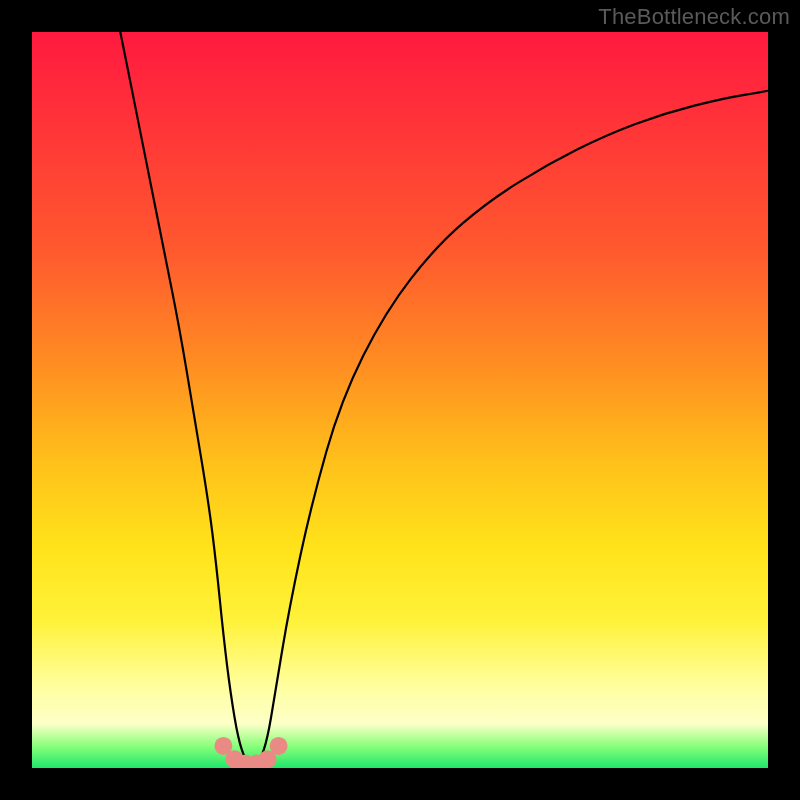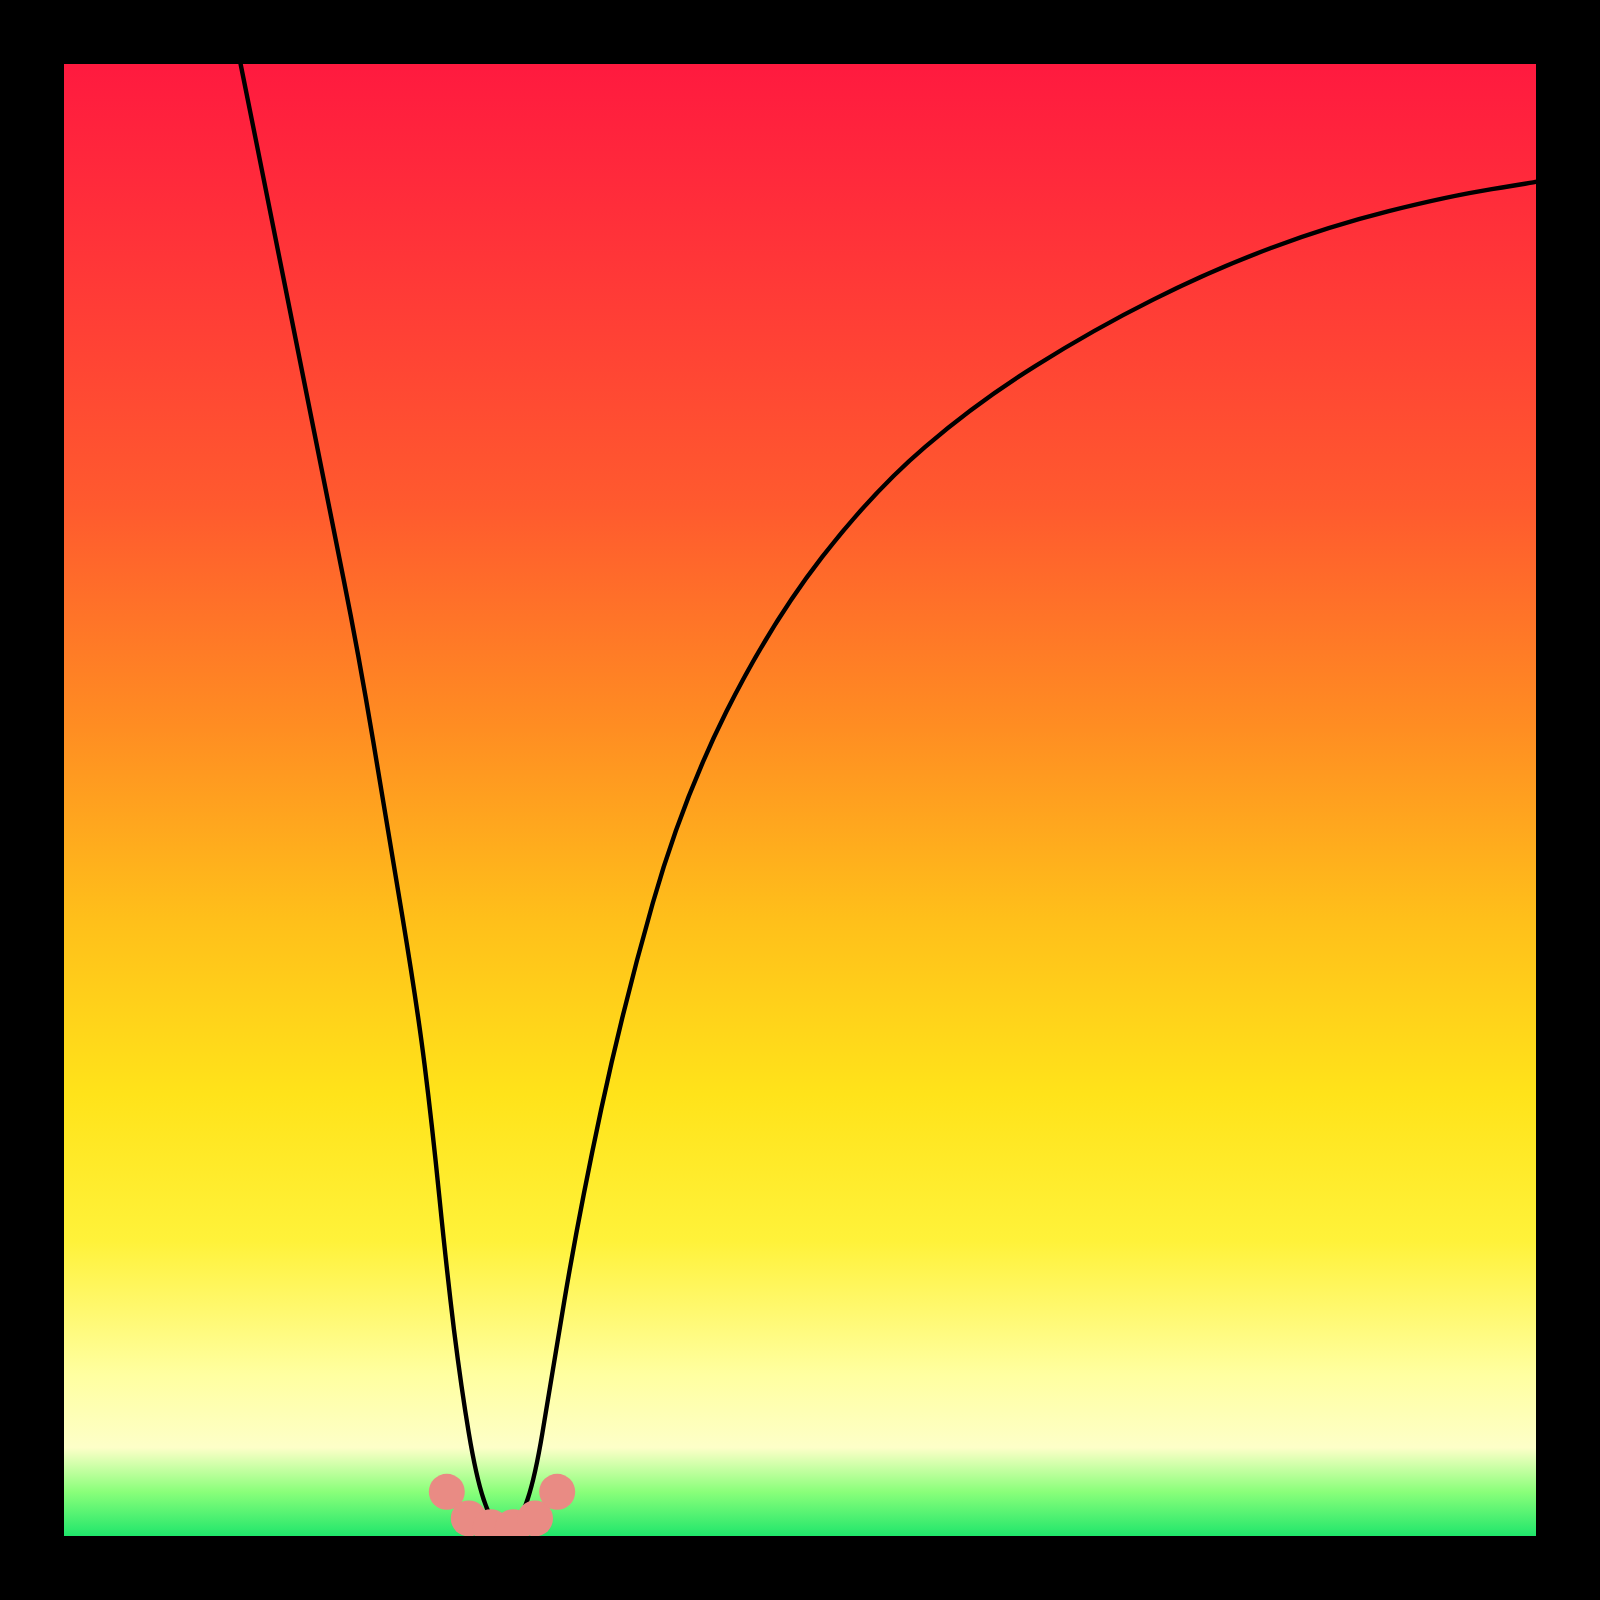--- a/index.html
+++ b/index.html
@@ -53,20 +53,21 @@
     left: 0;
     top: 0;
     width: 736px;
     height: 736px;
   }
 </style>
 </head>
 <body>
 
 <div class="frame">
+  <div class="watermark">TheBottleneck.com</div>
 
   <div class="plot">
     <svg class="curve-svg" viewBox="0 0 736 736" preserveAspectRatio="none">
       <path id="curve-path" fill="none" stroke="#000000" stroke-width="2.2" stroke-linecap="round" stroke-linejoin="round" d="M 88.3 0.0 Q 88.3 0.0 95.7 36.8 Q 103.0 73.6 110.4 110.4 Q 117.8 147.2 125.1 184.0 Q 132.5 220.8 139.8 257.6 Q 147.2 294.4 154.6 338.6 Q 161.9 382.7 169.3 426.9 Q 176.6 471.0 180.3 500.5 Q 184.0 529.9 187.7 566.7 Q 191.4 603.5 195.0 633.0 Q 198.7 662.4 202.4 684.5 Q 206.1 706.6 209.8 717.6 Q 213.4 728.6 217.1 730.5 Q 220.8 732.3 224.5 730.5 Q 228.2 728.6 231.8 717.6 Q 235.5 706.6 239.2 684.5 Q 242.9 662.4 250.2 618.2 Q 257.6 574.1 268.6 522.6 Q 279.7 471.0 294.4 419.5 Q 309.1 368.0 331.2 323.8 Q 353.3 279.7 379.0 246.6 Q 404.8 213.4 430.6 191.4 Q 456.3 169.3 485.8 150.9 Q 515.2 132.5 544.6 117.8 Q 574.1 103.0 603.5 92.0 Q 633.0 81.0 662.4 73.6 Q 691.8 66.2 713.9 62.6 T 736.0 58.9"></path>
       <g id="markers-group">
           <circle cx="191.4" cy="713.9" r="9" fill="#e98b84"></circle>
           <circle cx="202.4" cy="727.2" r="9" fill="#e98b84"></circle>
           <circle cx="213.4" cy="731.6" r="9" fill="#e98b84"></circle>
           <circle cx="224.5" cy="731.6" r="9" fill="#e98b84"></circle>
           <circle cx="235.5" cy="727.2" r="9" fill="#e98b84"></circle>

